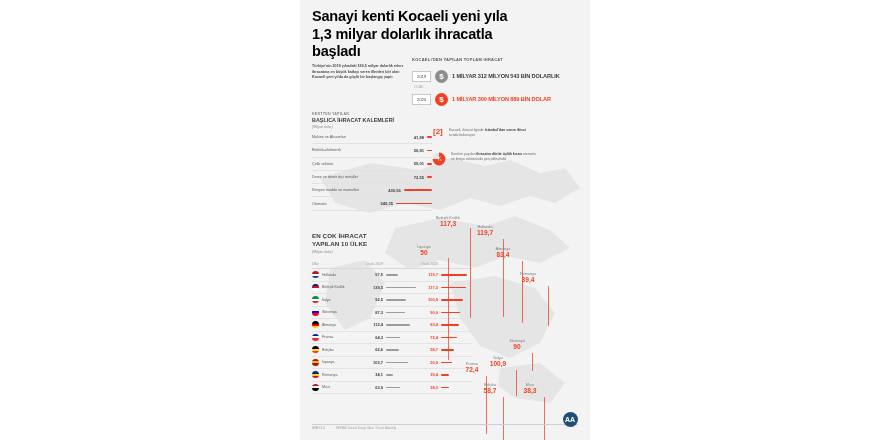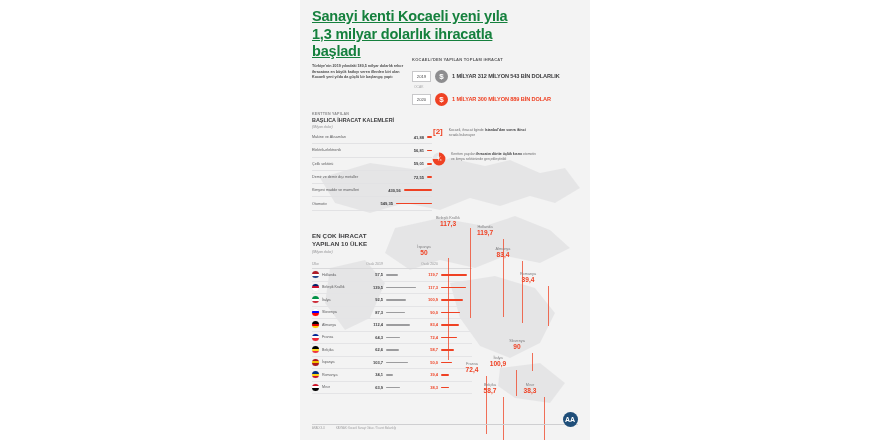--- a/index.html
+++ b/index.html
@@ -3,21 +3,21 @@
 <meta charset="utf-8">
 <style>
   html,body{margin:0;padding:0;background:#ffffff;}
   body{width:880px;height:440px;overflow:hidden;font-family:"Liberation Sans",sans-serif;}
   .canvas{position:relative;width:880px;height:440px;background:#ffffff;}
   .sheet{position:absolute;left:300px;top:0;width:290px;height:440px;background:#f3f3f3;overflow:hidden;}
   .mapbg{position:absolute;left:0;top:118px;width:290px;height:300px;opacity:.5;}
   .mapbg svg{display:block;}
   .inner{position:absolute;left:0;top:0;width:290px;height:440px;}
 
-  .title{position:absolute;left:12px;top:8px;width:200px;font-size:14.5px;line-height:1.22;font-weight:bold;color:#15803d;letter-spacing:-.2px;text-decoration:underline;}
+  .title{position:absolute;left:12px;top:8px;width:200px;font-size:14.5px;line-height:1.22;font-weight:bold;color:#000000;letter-spacing:-.2px;}
   .intro{position:absolute;left:12px;top:64px;width:92px;font-size:3.7px;line-height:1.55;color:#4a4a4a;font-weight:bold;}
 
   .secthead{position:absolute;font-size:4px;font-weight:bold;color:#59595b;letter-spacing:.25px;}
   .h-total{left:112px;top:57px;}
   .h-items{left:12px;top:112px;color:#8b8b8d;font-size:3.6px;}
   .h-items2{left:12px;top:117px;font-size:5.4px;color:#3b3b3d;letter-spacing:0;}
   .unit{position:absolute;left:12px;top:125px;font-size:3.4px;color:#8e8e90;font-style:italic;}
 
   .yearrow{position:absolute;display:flex;align-items:center;gap:4px;}
   .yr-2019{left:112px;top:70px;}

